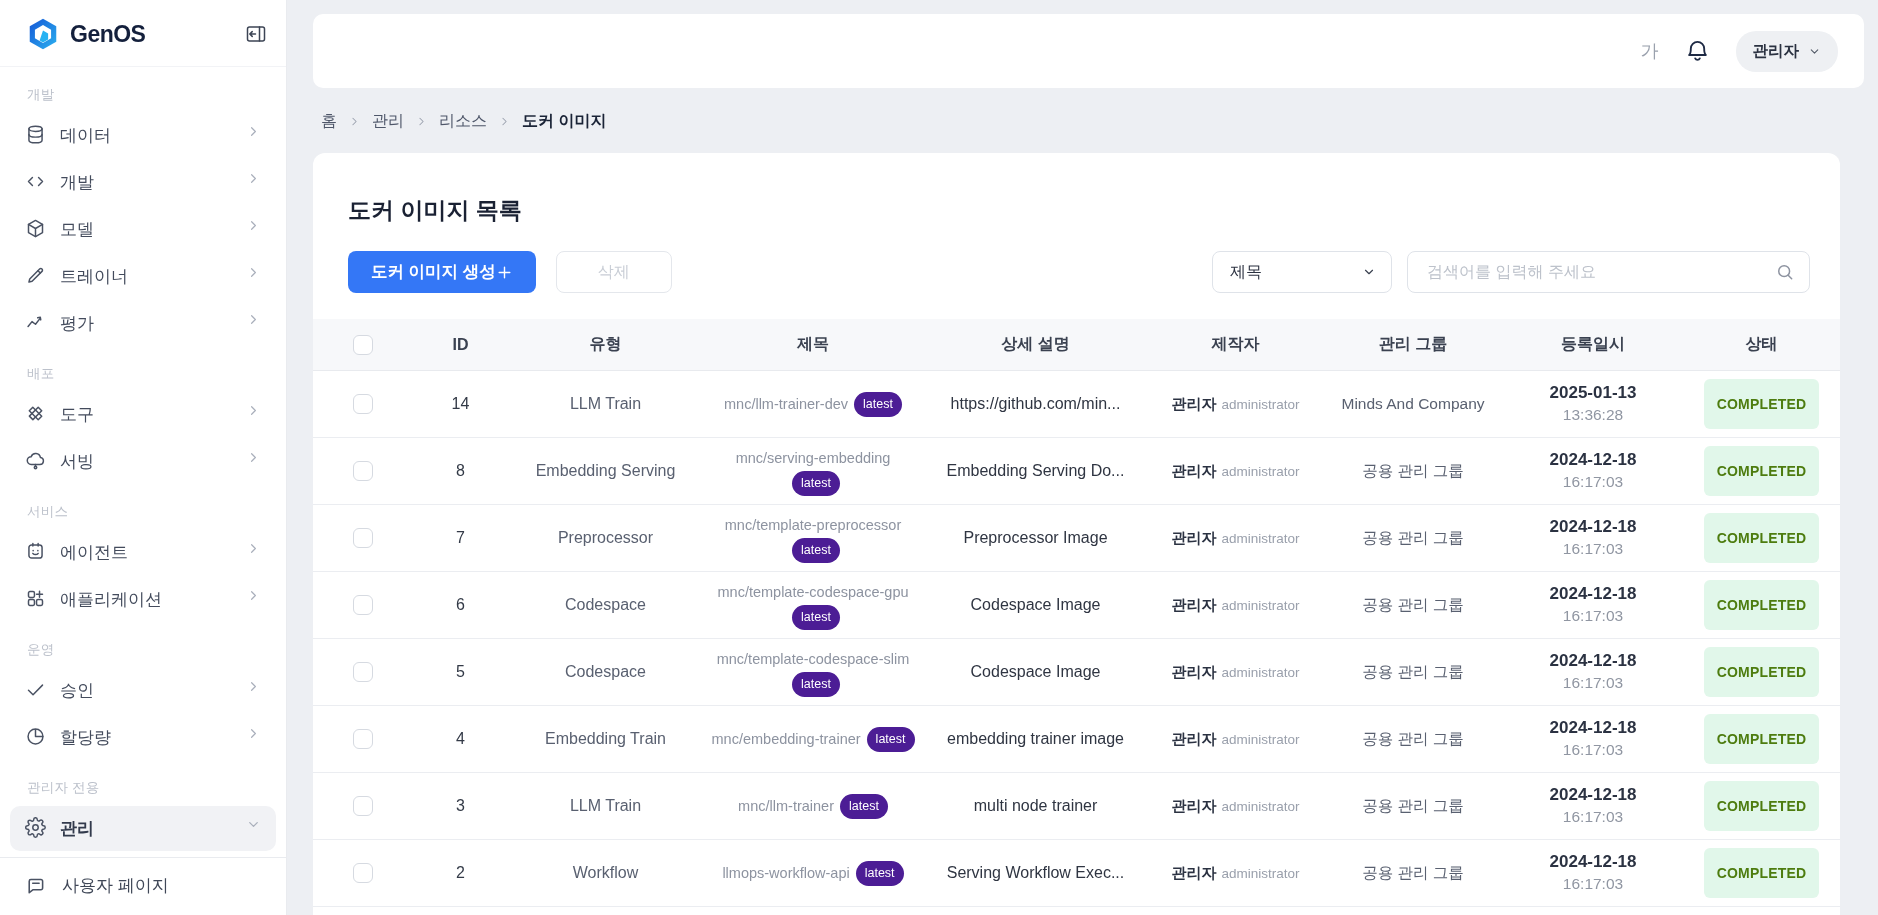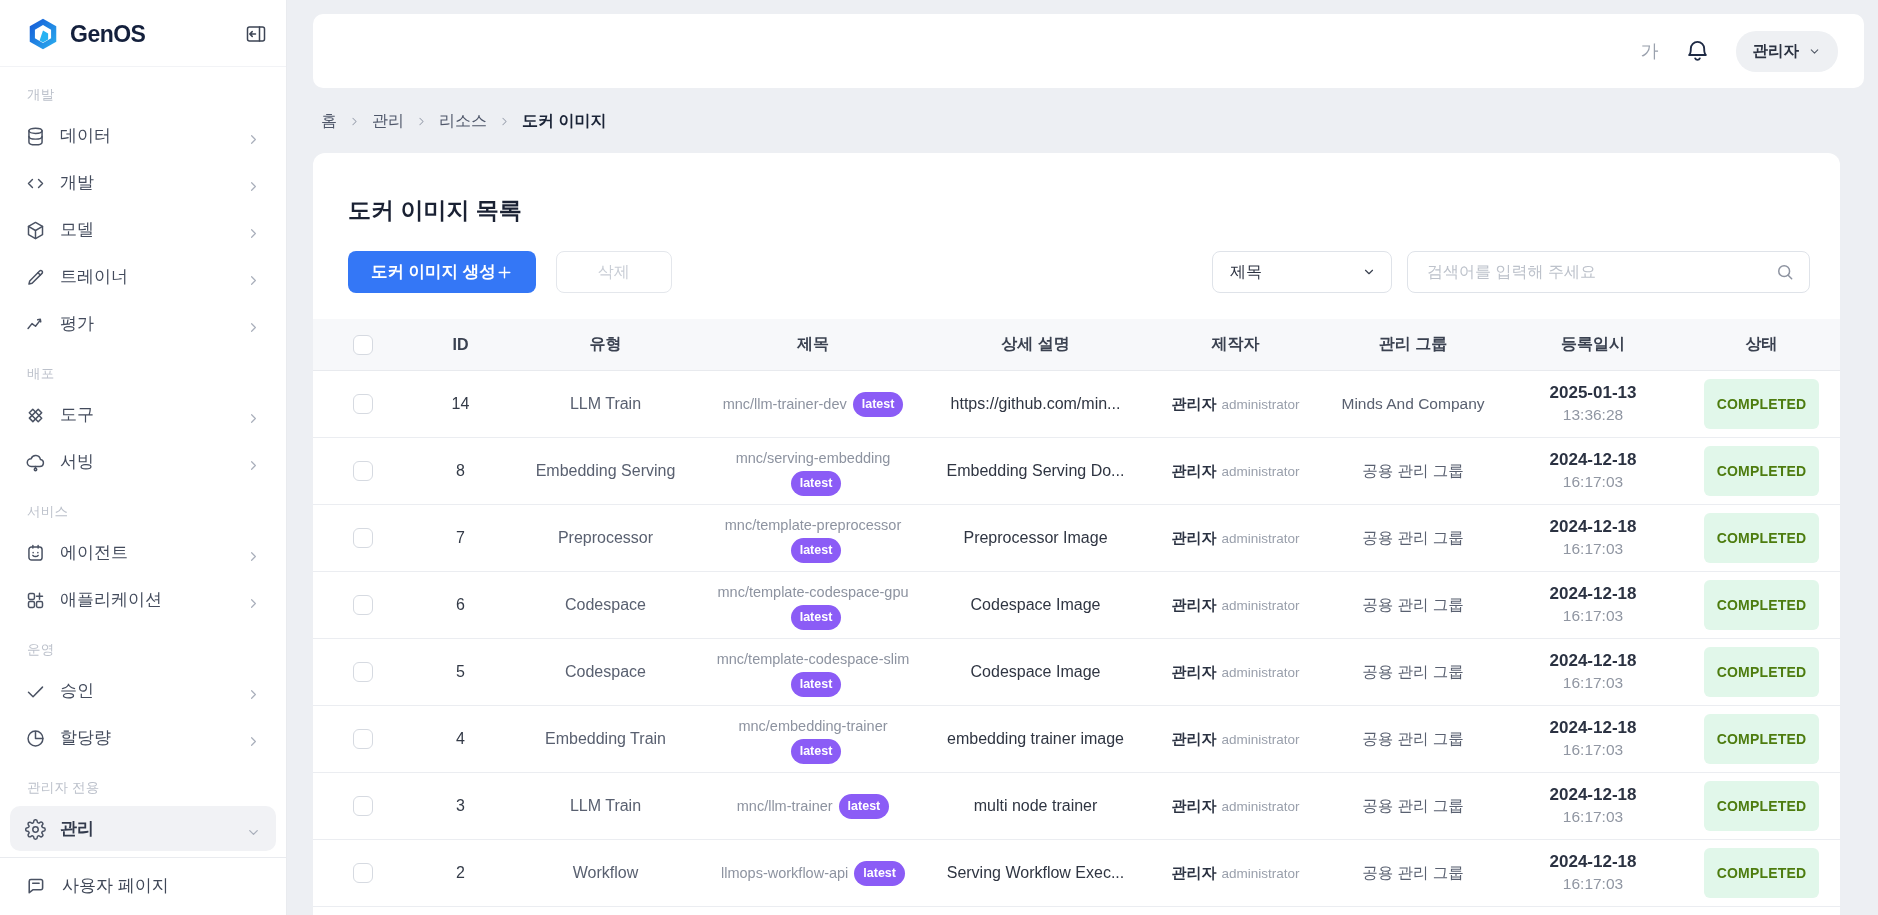--- a/index.html
+++ b/index.html
@@ -23,21 +23,21 @@
   
   .sidebar{position:absolute;left:0;top:0;bottom:0;width:287px;background:#fff;
     border-right:1px solid var(--border);display:flex;flex-direction:column}
   .side-top{display:flex;align-items:center;justify-content:space-between;
     padding:17px 18px 15px 26px;border-bottom:1px solid #f2f3f6}
   .brand{display:flex;align-items:center;gap:10px}
   .brand-name{font-size:23px;font-weight:800;color:#14203c;letter-spacing:-.5px}
   .collapse-btn{width:24px;height:24px;color:#3c4454;cursor:pointer}
   .side-scroll{flex:1;padding:2px 10px 0;overflow:hidden}
   .side-section-label{font-size:13.5px;color:#bcc1cb;padding:17px 17px 7px;letter-spacing:.2px}
-  .side-item{display:flex;align-items:flex-end;gap:14px;padding:11px 15px;margin:2px 0;
+  .side-item{display:flex;align-items:flex-start;gap:14px;padding:11px 15px;margin:2px 0;
     border-radius:10px;color:var(--side-ink);font-size:17px;cursor:pointer}
   .side-item.active{background:#f1f2f5;font-weight:700;color:#323a4c}
   .side-icon{width:21px;height:21px;color:#4a5263;flex:none}
   .side-chevron{margin-left:auto;width:15px;height:15px;color:#a9afbb}
   .side-footer{border-top:1px solid var(--border);padding:16px 24px 18px;
     display:flex;align-items:center;gap:16px;color:#3f4757;font-size:17px;cursor:pointer}
   .side-footer .side-icon{width:22px;height:22px}
 
   
   .main{position:absolute;left:287px;right:0;top:0;bottom:0;padding:14px 14px 0 26px}
@@ -86,21 +86,21 @@
   .c-type{width:195px;font-size:16px;color:#596070}
   .c-title{width:220px}
   .c-desc{width:225px;font-size:16px;color:#2f3542}
   .c-creator{width:175px}
   .c-group{width:180px;font-size:15.5px;color:#596070}
   .c-date{width:180px}
   .c-status{flex:1}
   .thead .col{font-size:16px;color:#3a4150}
   .checkbox{width:20px;height:20px;border:1.5px solid #d6dae1;border-radius:6px;background:#fff;cursor:pointer}
   .repo-wrap{font-size:14.5px;color:#8d93a0;line-height:1.65}
-  .tag-badge{display:inline-block;background:#8b5cf6;color:#fff;font-size:12.5px;font-weight:700;
+  .tag-badge{display:inline-block;background:#4c1d95;color:#fff;font-size:12.5px;font-weight:400;
     border-radius:999px;padding:2px 9px;margin-left:6px;vertical-align:1px}
   .creator-name{font-size:15px;font-weight:700;color:#2b3242}
   .creator-id{font-size:13.5px;color:#9aa0ac;margin-left:5px}
   .date-line{font-size:17px;font-weight:600;color:#2b3242;line-height:1.35}
   .time-line{font-size:15.5px;color:#9096a2;line-height:1.35}
   .status-badge{display:inline-block;background:#e1f7ea;color:#4d7c0f;font-weight:700;
     font-size:14px;letter-spacing:.2px;border-radius:6px;padding:17px 13px}
 </style>
 </head>
 <body>

